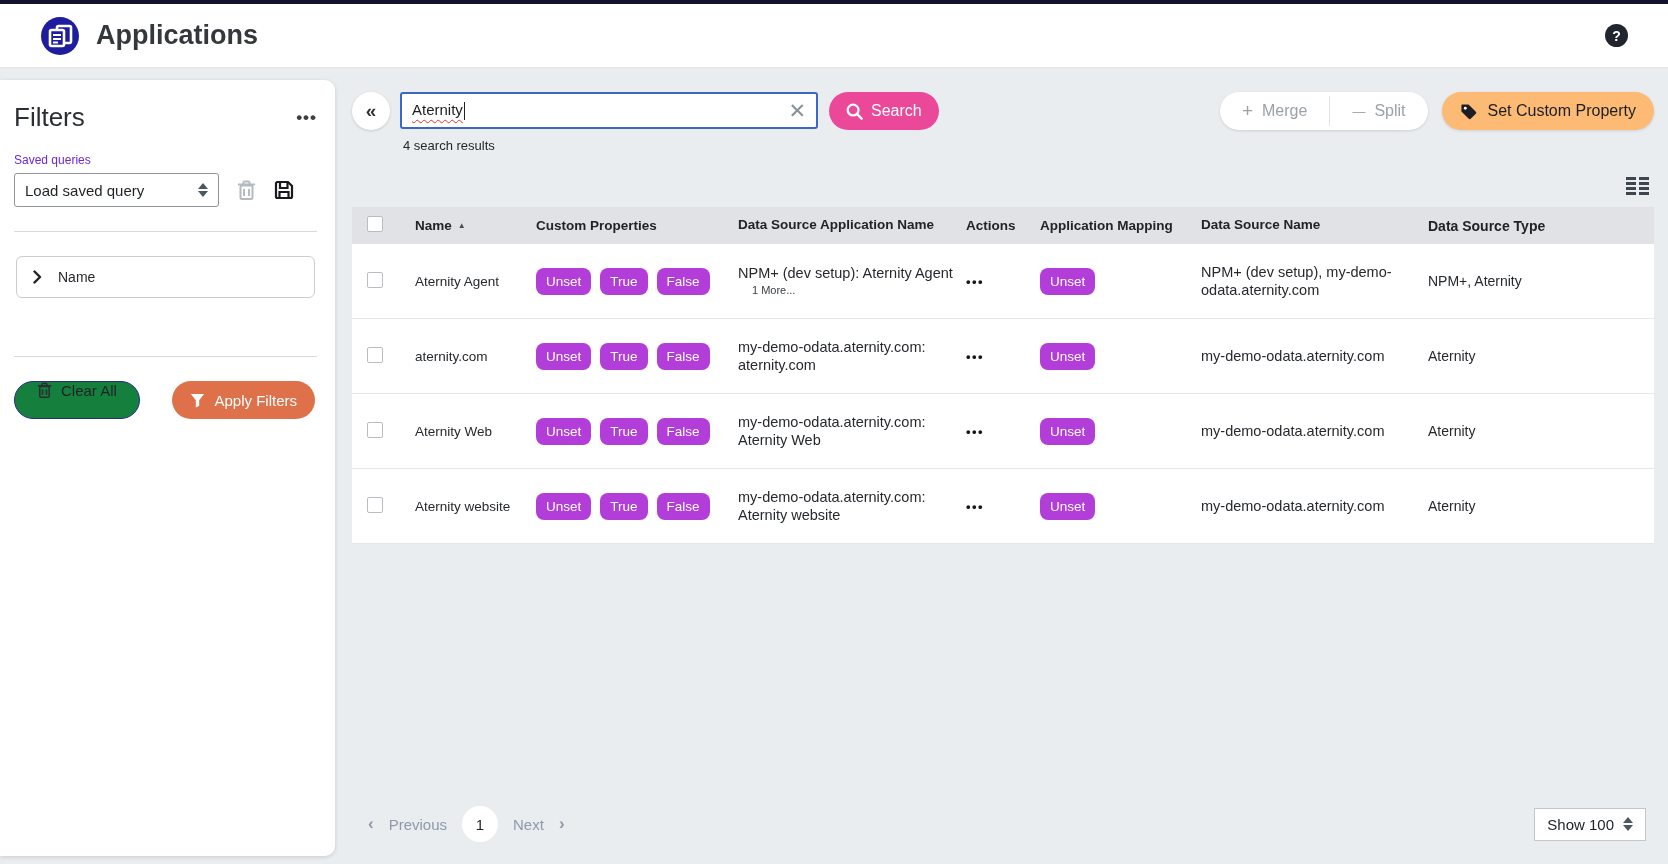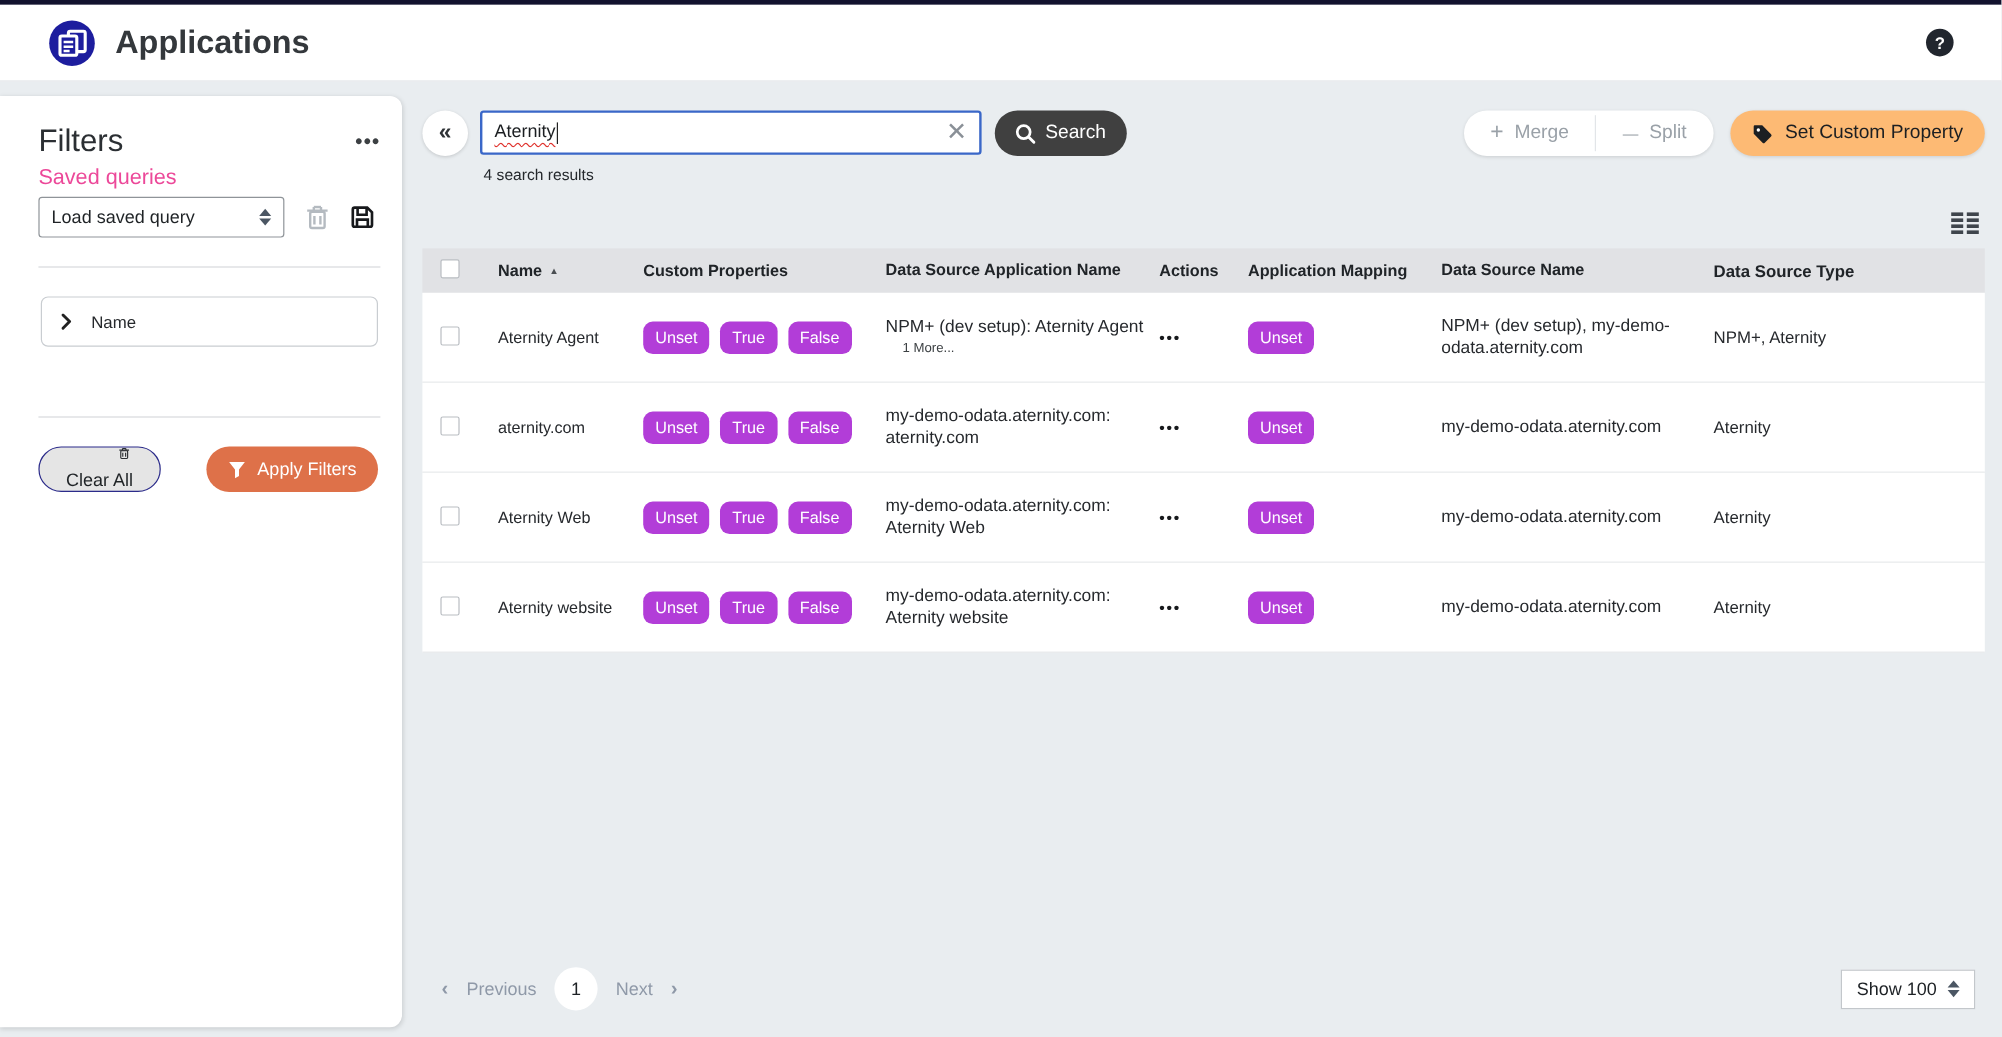--- a/index.html
+++ b/index.html
@@ -22,48 +22,48 @@
     margin-left:auto; width:23px; height:23px; border-radius:50%;
     background:#21262e; color:#fff; font-size:14px; font-weight:bold;
     display:flex; align-items:center; justify-content:center; cursor:pointer;
   }
   
   .layout { display:flex; align-items:flex-start; height:796px; }
   
   .sidebar {
     width:335px; height:776px; margin-top:12px; background:#fff;
     border-radius:0 10px 10px 0; box-shadow:0 1px 4px rgba(0,0,0,.14);
-    padding:22px 18px 0 32px; flex:0 0 auto;
+    padding:22px 18px 0 14px; flex:0 0 auto;
   }
   .filters-head { display:flex; align-items:center; justify-content:space-between; }
   .filters-title { font-size:26px; color:#2b2f33; }
   .kebab-h { font-size:17px; font-weight:bold; letter-spacing:1px; color:#3c4043; cursor:pointer; }
-  .saved-label { font-size:18px; color:#ec4899; margin-top:4px; }
+  .saved-label { font-size:12px; color:#6d28d9; margin-top:20px; }
   .saved-row { display:flex; align-items:center; gap:18px; margin-top:6px; }
   .select-box {
     display:flex; align-items:center; justify-content:space-between;
     width:205px; height:34px; border:1px solid #8f9499; border-radius:3px;
     padding:0 10px; font-size:15px; color:#1f2326; background:#fff; cursor:pointer;
   }
   .updown { display:inline-flex; flex-direction:column; gap:2px; }
   .updown i { display:block; width:0; height:0; border-left:5px solid transparent; border-right:5px solid transparent; }
   .updown .up { border-bottom:6px solid #4b5663; }
   .updown .dn { border-top:6px solid #4b5663; }
   .icon-btn { background:none; border:none; cursor:pointer; display:flex; align-items:center; }
   .divider { height:1px; background:#d7dadd; margin:24px 0; }
   .name-box {
     border:1px solid #c9cdd1; border-radius:6px; height:42px;
     display:flex; align-items:center; gap:16px; padding:0 16px;
     font-size:14px; color:#26292c; cursor:pointer; margin:6px 2px 0 2px;
   }
   .filter-actions { display:flex; align-items:center; justify-content:space-between; margin-top:10px; padding-right:2px; }
   .btn-clear {
-    display:inline-flex; align-items:flex-end; gap:9px; height:38px; padding:0 22px;
-    border:1.5px solid #2b2b8a; border-radius:19px; background:#e5e5e5;
-    font-size:15px; color:#1f2326; cursor:pointer; font-family:inherit;flex-direction:column;
+    display:inline-flex; align-items:flex-start; gap:9px; height:38px; padding:0 22px;
+    border:1.5px solid #2b2b8a; border-radius:19px; background:#15803d;
+    font-size:15px; color:#1f2326; cursor:pointer; font-family:inherit;
   }
   .btn-apply {
     display:inline-flex; align-items:center; gap:9px; height:38px; padding:0 18px;
     border:none; border-radius:19px; background:#de7149; color:#fff;
     font-size:15px; cursor:pointer; font-family:inherit;
   }
   
   .main { flex:1; display:flex; flex-direction:column; height:100%; padding:24px 14px 0 17px; }
   .search-row { display:flex; align-items:flex-start; }
   .collapse-btn {
@@ -78,21 +78,21 @@
     font-size:15px; color:#1b1e21; cursor:text;
   }
   .search-text {
     text-decoration-line:underline; text-decoration-style:wavy;
     text-decoration-color:#e0342f; text-decoration-thickness:1px; text-underline-offset:4px;
   }
   .caret { display:inline-block; width:1px; height:18px; background:#222; margin-left:1px; vertical-align:middle; }
   .clear-x { color:#8a9097; font-size:21px; line-height:1; cursor:pointer; font-weight:300; }
   .results { font-size:13px; color:#24282c; margin-top:9px; margin-left:3px; }
   .btn-search {
-    margin-left:11px; height:38px; border:none; border-radius:19px; background:#404040;
+    margin-left:11px; height:38px; border:none; border-radius:19px; background:#ec4899;
     color:#fff; display:inline-flex; align-items:center; gap:8px; padding:0 17px;
     font-size:16px; cursor:pointer; font-family:inherit;
   }
   .top-actions { margin-left:auto; display:flex; align-items:center; gap:14px; }
   .pill-group {
     display:flex; background:#fff; border-radius:19px; height:38px;
     box-shadow:0 1px 3px rgba(0,0,0,.12); overflow:hidden;
   }
   .pill {
     display:flex; align-items:center; gap:9px; padding:0 22px;

